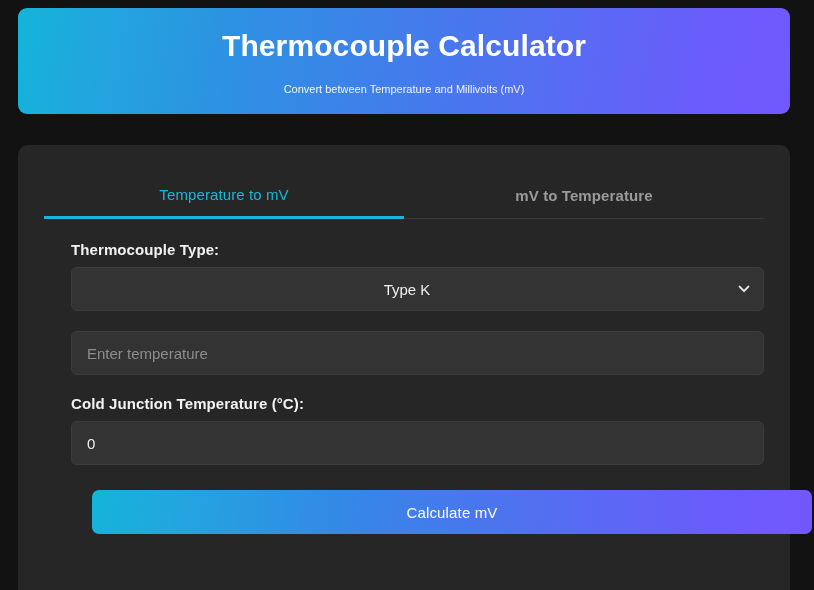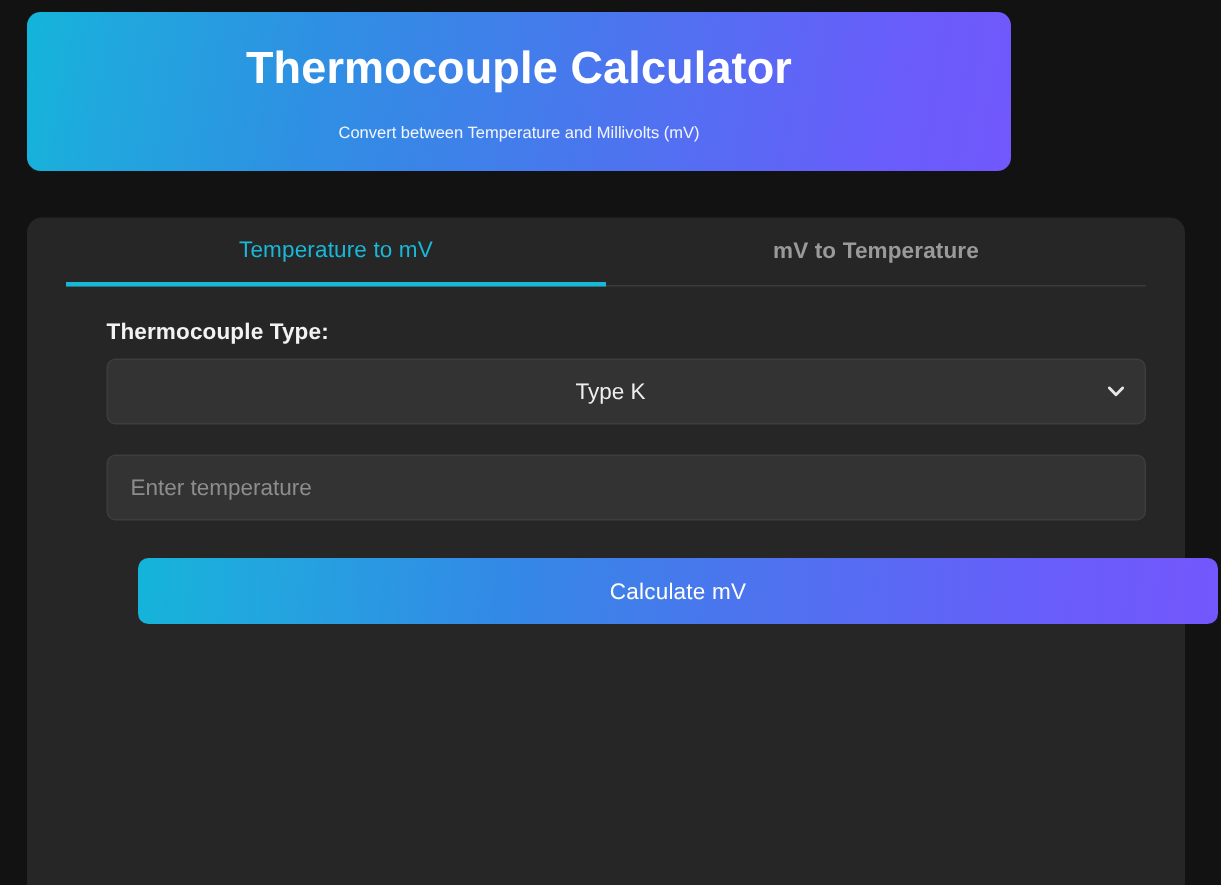--- a/index.html
+++ b/index.html
@@ -22,21 +22,21 @@
     position: relative;
     background: #121212;
     padding: 0;
   }
 
   
   .header {
     position: absolute;
     left: 18px;
     top: 8px;
-    width: 656px;
+    width: 772px;
     height: 106px;
     border-radius: 9px;
     background: linear-gradient(100deg, #13b5da 0%, #1fa9dd 8%, #2f8fe3 30%, #4a76ee 58%, #6a5cfb 88%, #7158fc 100%);
     display: flex;
     flex-direction: column;
     align-items: center;
     justify-content: center;
     overflow: hidden;
   }
 
@@ -67,21 +67,21 @@
     background: #262626;
     border-radius: 10px 10px 0 0;
     padding: 0 26px;
   }
 
   
   .tabs {
     display: flex;
     width: 720px;
     margin: 0 auto;
-    padding-top: 13px;
+    padding-top: 41px;
     border-bottom: 1px solid #3a3a3a;
     position: relative;
   }
 
   .tab {
     flex: 1 1 50%;
     text-align: center;
     font-size: 15px;
     padding-bottom: 13px;
     cursor: pointer;
@@ -206,18 +206,22 @@
               <path d="M1.6 3.6 L6 8.2 L10.4 3.6" fill="none" stroke="#e8e8e8" stroke-width="1.9" stroke-linecap="round" stroke-linejoin="round"></path>
             </svg>
           </span>
         </div>
       </div>
 
       <div class="field-group">
         <input class="control" type="text" placeholder="Enter temperature" style="">
       </div>
 
+      <div class="field-group">
+        <label class="field-label">Cold Junction Temperature (°C):</label>
+        <input class="control" type="text" value="0" style="">
+      </div>
 
       <button class="calc-btn">Calculate mV</button>
 
     </div>
   </div>
 </div>
 
 </body></html>

